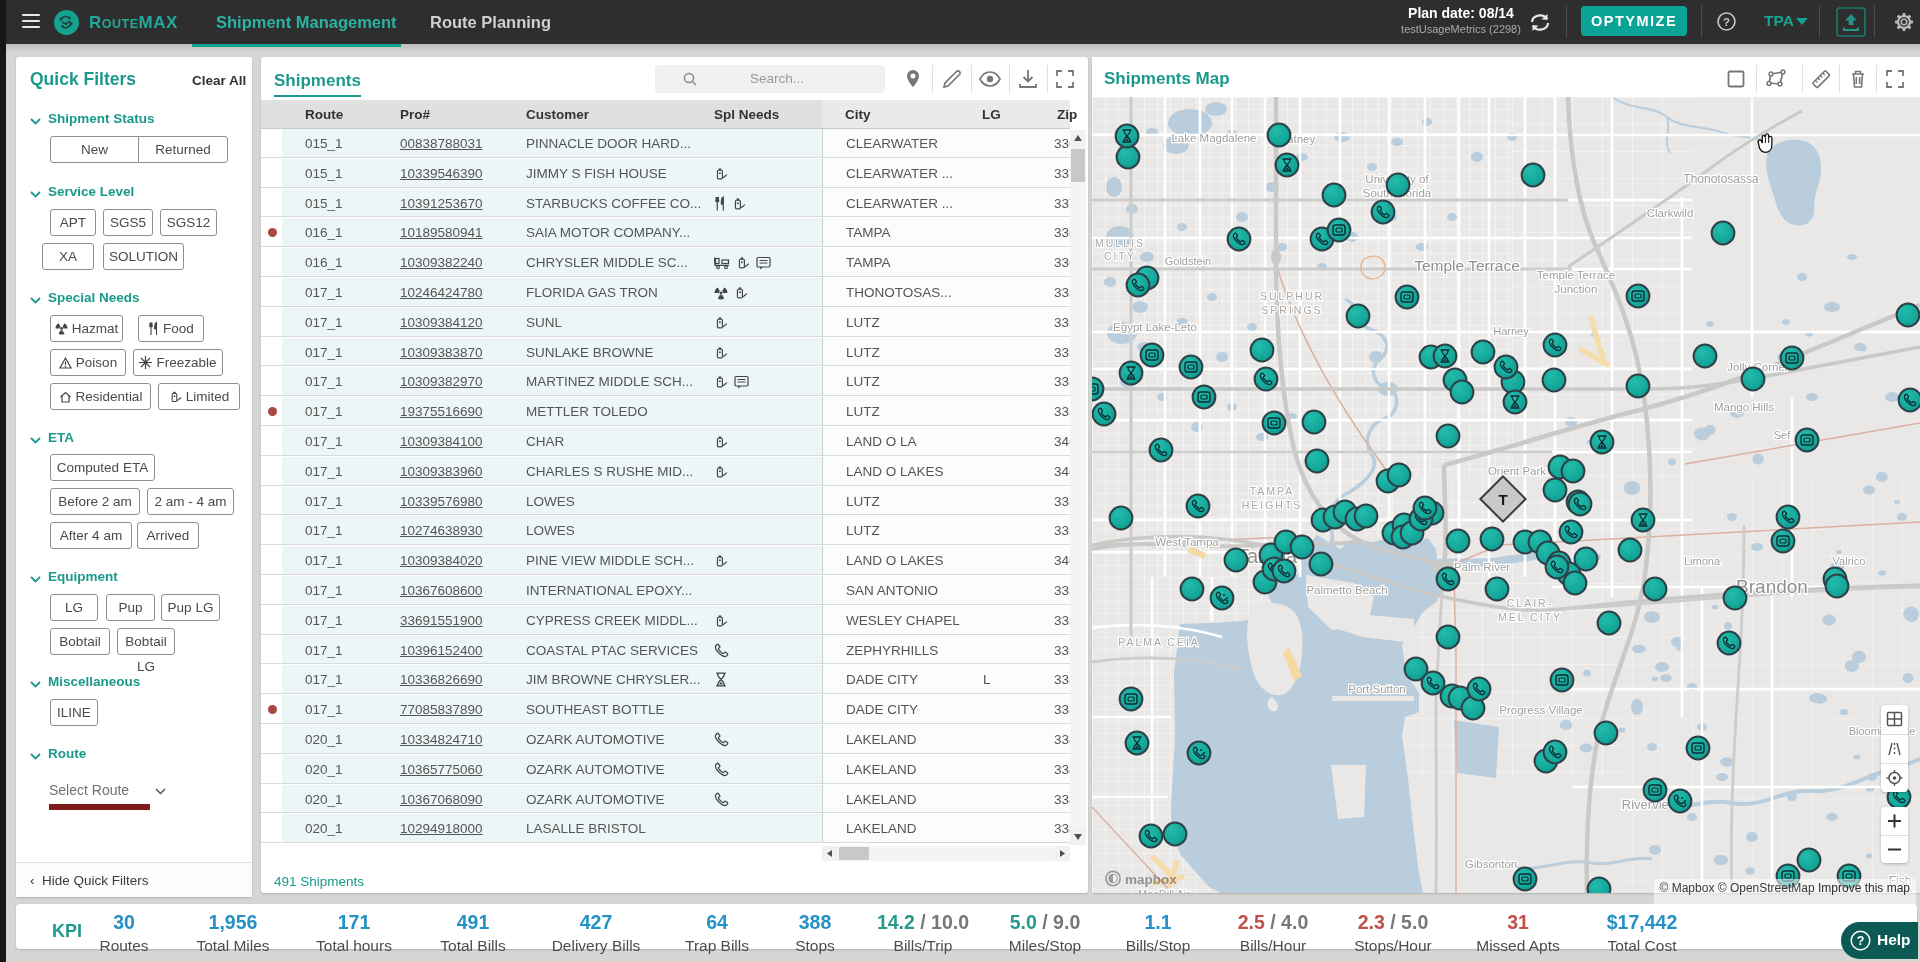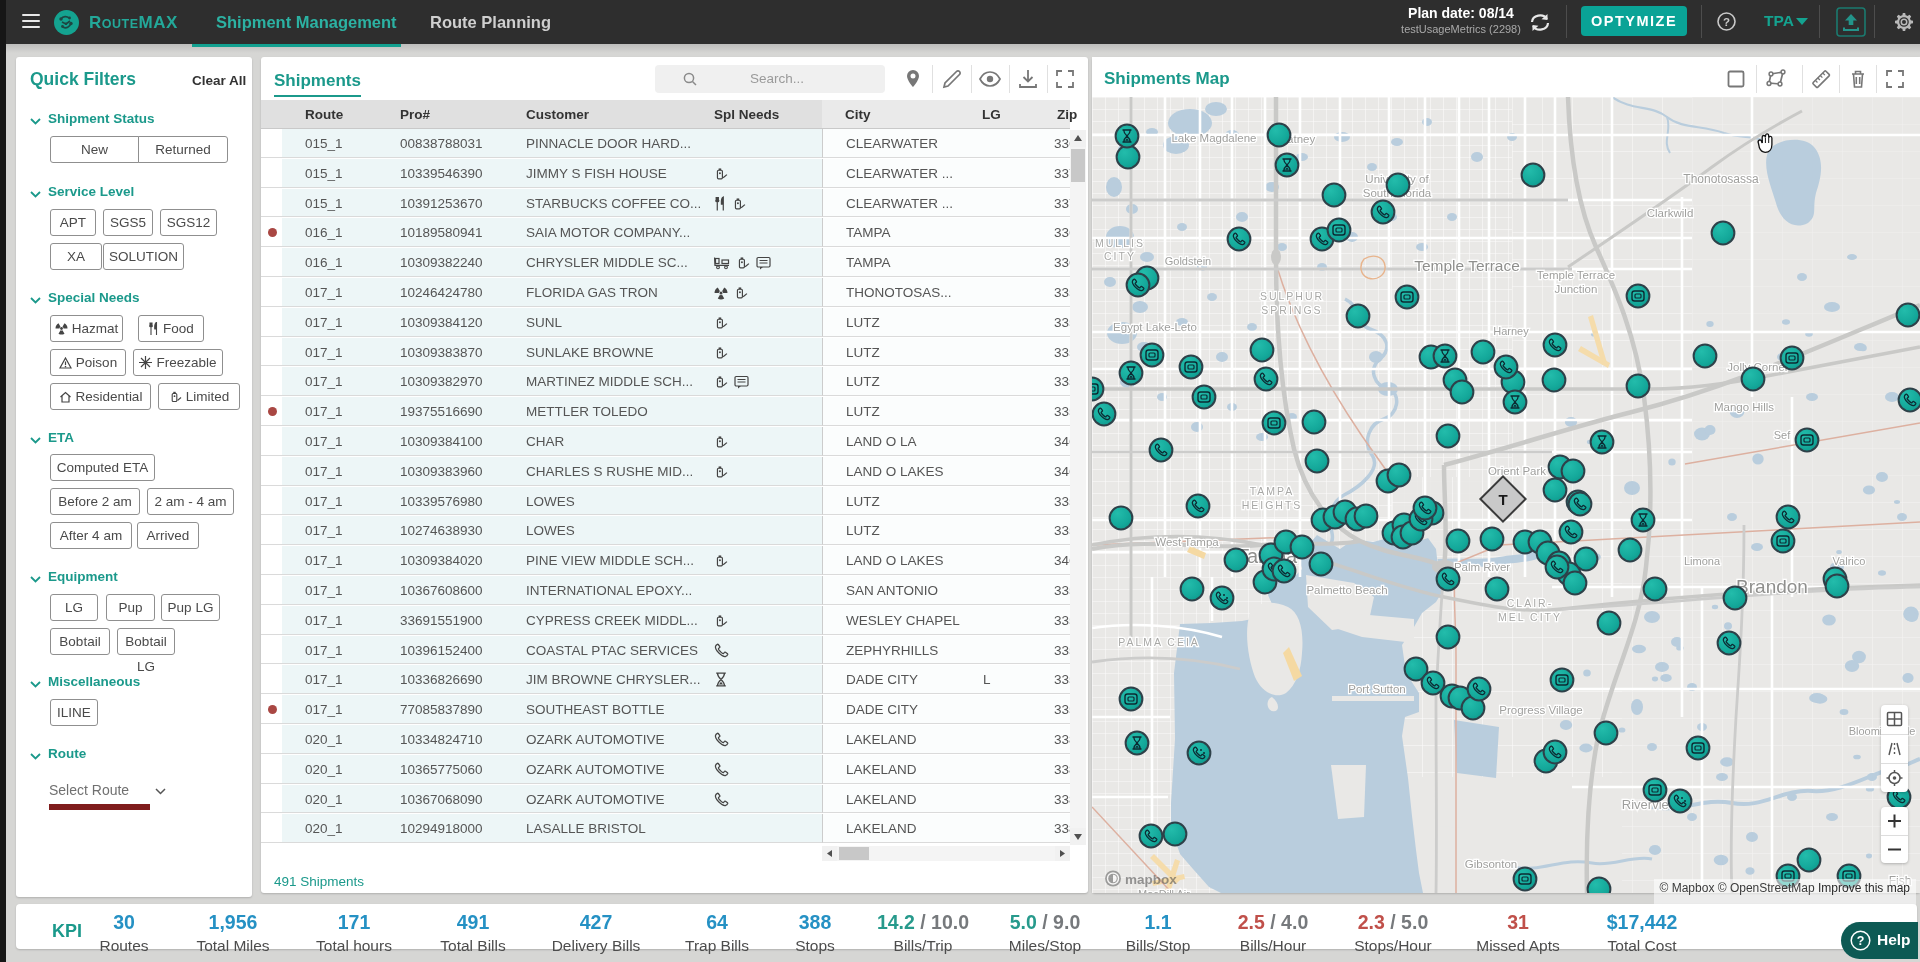--- a/index.html
+++ b/index.html
@@ -52,21 +52,21 @@
 .hdivider { position:absolute; top:8px; width:1px; height:28px; background:#e0e0e0; }
 #thead { position:absolute; left:0; top:43px; width:809px; height:29px; background:#e0e0e0; border-bottom:1px solid #c9c9c9; font-size:13.5px; font-weight:bold; color:#333; }
 #thead .rt { background:#eaeaea; position:absolute; left:561px; top:0; width:248px; height:28px; }
 #thead span { position:absolute; top:7px; }
 #tbody { position:absolute; left:0; top:72px; width:809px; height:716px; overflow:hidden; }
 .trow { position:absolute; left:0; width:809px; height:29.8px; font-size:13.5px; color:#555; background:#fff; }
 .trow .lcell { position:absolute; left:21px; top:0; width:540px; height:28.8px; background:#edf6f7; border-bottom:1px solid #dadada; }
 .trow .rcell { position:absolute; left:561px; top:0; width:248px; height:28.8px; background:#fbfdfd; border-left:1px solid #ccc; border-bottom:1px solid #dadada; }
 .trow .gut { position:absolute; left:0; top:0; width:21px; height:28.8px; border-bottom:1px solid #dadada; }
 .cRoute { position:absolute; left:23px; top:7px; }
-.cPro { position:absolute; left:118px; top:7px; }
+.cPro { position:absolute; left:118px; top:7px; text-decoration:underline; }
 .cCust { position:absolute; left:244px; top:7px; }
 .cIcons { position:absolute; left:432px; top:7px; }
 .cIcons svg { margin-right:6px; }
 .cCity { position:absolute; left:23px; top:7px; }
 .cLG { position:absolute; left:160px; top:7px; }
 .cZip { position:absolute; left:231px; top:7px; width:17px; overflow:hidden; }
 .reddot { position:absolute; left:7px; top:10px; width:9px; height:9px; border-radius:50%; background:#a94743; }
 #vscroll { position:absolute; left:809px; top:73px; width:16px; height:715px; background:#f4f4f4; }
 #hscroll { position:absolute; left:561px; top:789px; width:248px; height:15px; background:#f4f4f4; }
 #shipcount { position:absolute; left:13px; top:817px; color:#1b998b; font-size:13.5px; }
@@ -160,21 +160,21 @@
       </svg>Shipment Status</div>
   <div class="fbtn" style="left:34px;top:79px;width:89px;border-radius:3px 0 0 3px"><span>New</span></div>
   <div class="fbtn" style="left:122px;top:79px;width:90px;border-radius:0 3px 3px 0"><span>Returned</span></div>
 
   <div class="fsec" style="top:127px"><svg width="11" height="7" viewBox="0 0 11 7">
         <path d="M1 1 L5.5 5.5 L10 1" fill="none" stroke="#1b998b" stroke-width="1.8"></path>
       </svg>Service Level</div>
   <div class="fbtn" style="left:34px;top:152px;width:46px"><span>APT</span></div>
   <div class="fbtn" style="left:87px;top:152px;width:50px"><span>SGS5</span></div>
   <div class="fbtn" style="left:144px;top:152px;width:57px"><span>SGS12</span></div>
-  <div class="fbtn" style="left:34px;top:186px;width:52px"><span>XA</span></div>
+  <div class="fbtn" style="left:26px;top:186px;width:52px"><span>XA</span></div>
   <div class="fbtn" style="left:87px;top:186px;width:81px"><span>SOLUTION</span></div>
 
   <div class="fsec" style="top:233px"><svg width="11" height="7" viewBox="0 0 11 7">
         <path d="M1 1 L5.5 5.5 L10 1" fill="none" stroke="#1b998b" stroke-width="1.8"></path>
       </svg>Special Needs</div>
   <div class="fbtn" style="left:34px;top:258px;width:73px"><span><svg width="13" height="13" viewBox="0 0 13 13" style="vertical-align:-2px;margin-right:4px">
           <circle cx="6.5" cy="6.5" r="1.4" fill="#444"></circle>
           <path d="M5.5 4.77 L3.5 1.3 A6 6 0 0 1 9.5 1.3 L7.5 4.77 A2 2 0 0 0 5.5 4.77 Z" fill="#444" transform="rotate(60 6.5 6.5)"></path>
           <path d="M5.5 4.77 L3.5 1.3 A6 6 0 0 1 9.5 1.3 L7.5 4.77 A2 2 0 0 0 5.5 4.77 Z" fill="#444" transform="rotate(180 6.5 6.5)"></path>
           <path d="M5.5 4.77 L3.5 1.3 A6 6 0 0 1 9.5 1.3 L7.5 4.77 A2 2 0 0 0 5.5 4.77 Z" fill="#444" transform="rotate(300 6.5 6.5)"></path>
@@ -226,20 +226,21 @@
 
   <div class="fsec" style="top:689px"><svg width="11" height="7" viewBox="0 0 11 7">
         <path d="M1 1 L5.5 5.5 L10 1" fill="none" stroke="#1b998b" stroke-width="1.8"></path>
       </svg>Route</div>
   <div style="position:absolute;left:33px;top:725px;width:101px;border-bottom:6px solid #7f1d1d;padding-bottom:6px;color:#707070;font-size:14px">Select Route
     <svg width="11" height="7" viewBox="0 0 11 7" style="position:absolute;right:-16px;top:6px">
         <path d="M1 1 L5.5 5.5 L10 1" fill="none" stroke="#555" stroke-width="1.5"></path>
       </svg>
   </div>
 
+  <div id="hideqf"><span>‹&nbsp;&nbsp;Hide Quick Filters</span></div>
 </div>
 <div class="panel" id="shippanel">
 <div id="shiptab">Shipments</div>
 <div id="searchbox">
       <svg style="position:absolute;left:28px;top:7px" width="14" height="14" viewBox="0 0 14 14">
         <circle cx="6" cy="6" r="4.6" fill="none" stroke="#8a8a8a" stroke-width="1.5"></circle>
         <path d="M9.5 9.5 L13 13" stroke="#8a8a8a" stroke-width="1.5"></path>
       </svg>
       <span style="position:absolute;left:95px;top:6px">Search...</span>
     </div>

